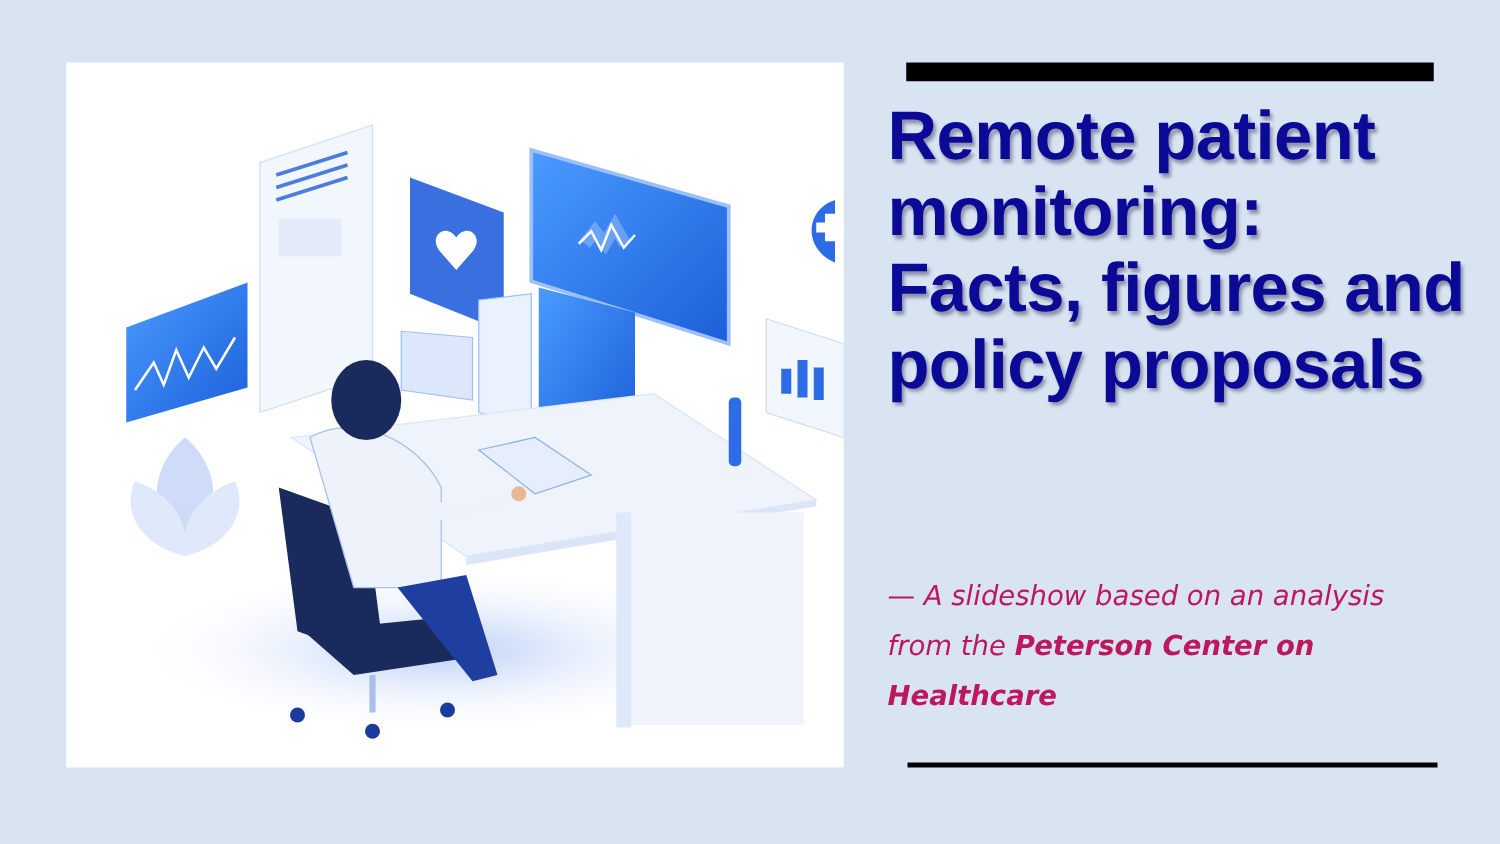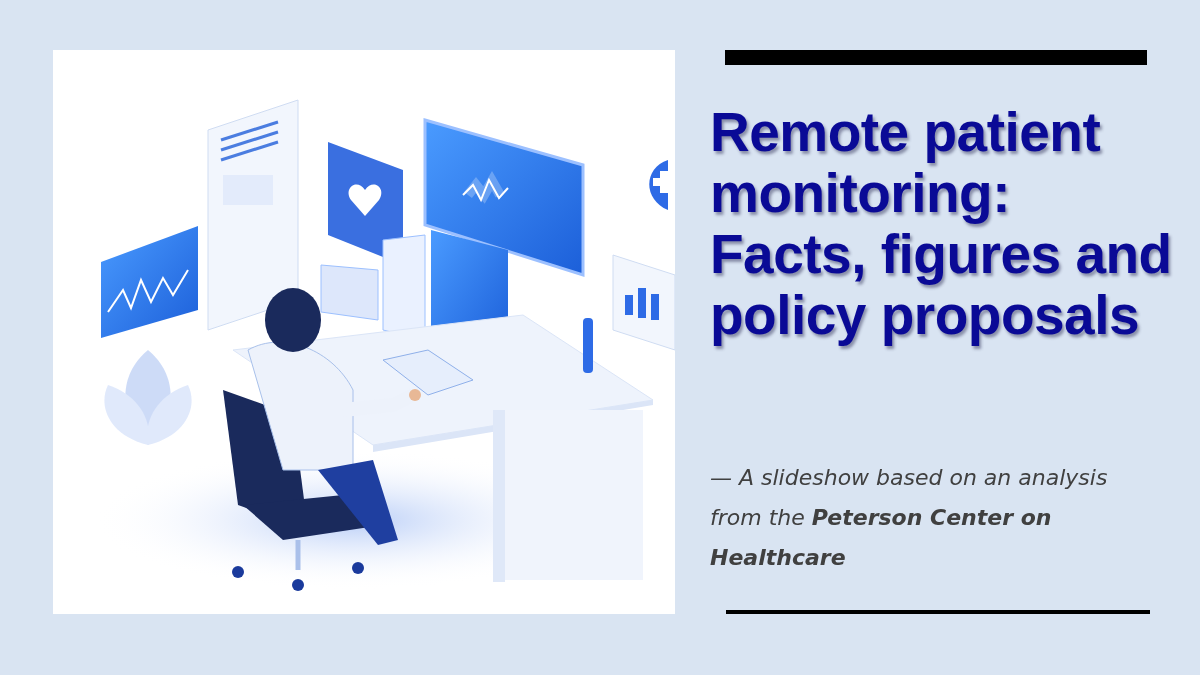--- a/index.html
+++ b/index.html
@@ -1,22 +1,22 @@
 <!DOCTYPE html>
 <html><head>
 <meta charset="utf-8">
 <style>
   html,body{margin:0;padding:0;}
   body{width:1200px;height:675px;background:#d9e4f2;position:relative;overflow:hidden;font-family:"DejaVu Sans",sans-serif;}
   .illus{position:absolute;left:53px;top:50px;width:622px;height:564px;background:#fff;overflow:hidden;}
   .rule{position:absolute;background:#000;}
   .rule-top{left:725px;top:50px;width:422px;height:15px;}
   .rule-bottom{left:726px;top:610px;width:424px;height:4px;}
-  .title{position:absolute;left:710px;top:102px;width:470px;margin:0;color:#0a0a96;font-family:"Liberation Sans",sans-serif;font-weight:bold;font-size:55px;line-height:61px;letter-spacing:-0.5px;text-shadow:2px 3px 3px rgba(40,40,80,0.45);}
-  .subtitle{position:absolute;left:710px;top:458px;width:440px;margin:0;color:#404040;font-family:"DejaVu Sans",sans-serif;font-style:italic;font-size:22px;line-height:40px;}
+  .title{position:absolute;left:710px;top:78px;width:470px;margin:0;color:#0a0a96;font-family:"Liberation Sans",sans-serif;font-weight:bold;font-size:55px;line-height:61px;letter-spacing:-0.5px;text-shadow:2px 3px 3px rgba(40,40,80,0.45);}
+  .subtitle{position:absolute;left:710px;top:458px;width:440px;margin:0;color:#be185d;font-family:"DejaVu Sans",sans-serif;font-style:italic;font-size:22px;line-height:40px;}
   .subtitle b{font-weight:bold;}
 </style>
 </head>
 <body>
 
 <div class="illus">
   <svg width="622" height="564" viewBox="0 0 622 564" xmlns="http://www.w3.org/2000/svg">
     <defs>
       <linearGradient id="scr" x1="0" y1="0" x2="1" y2="1">
         <stop offset="0" stop-color="#4a9bff"></stop>

